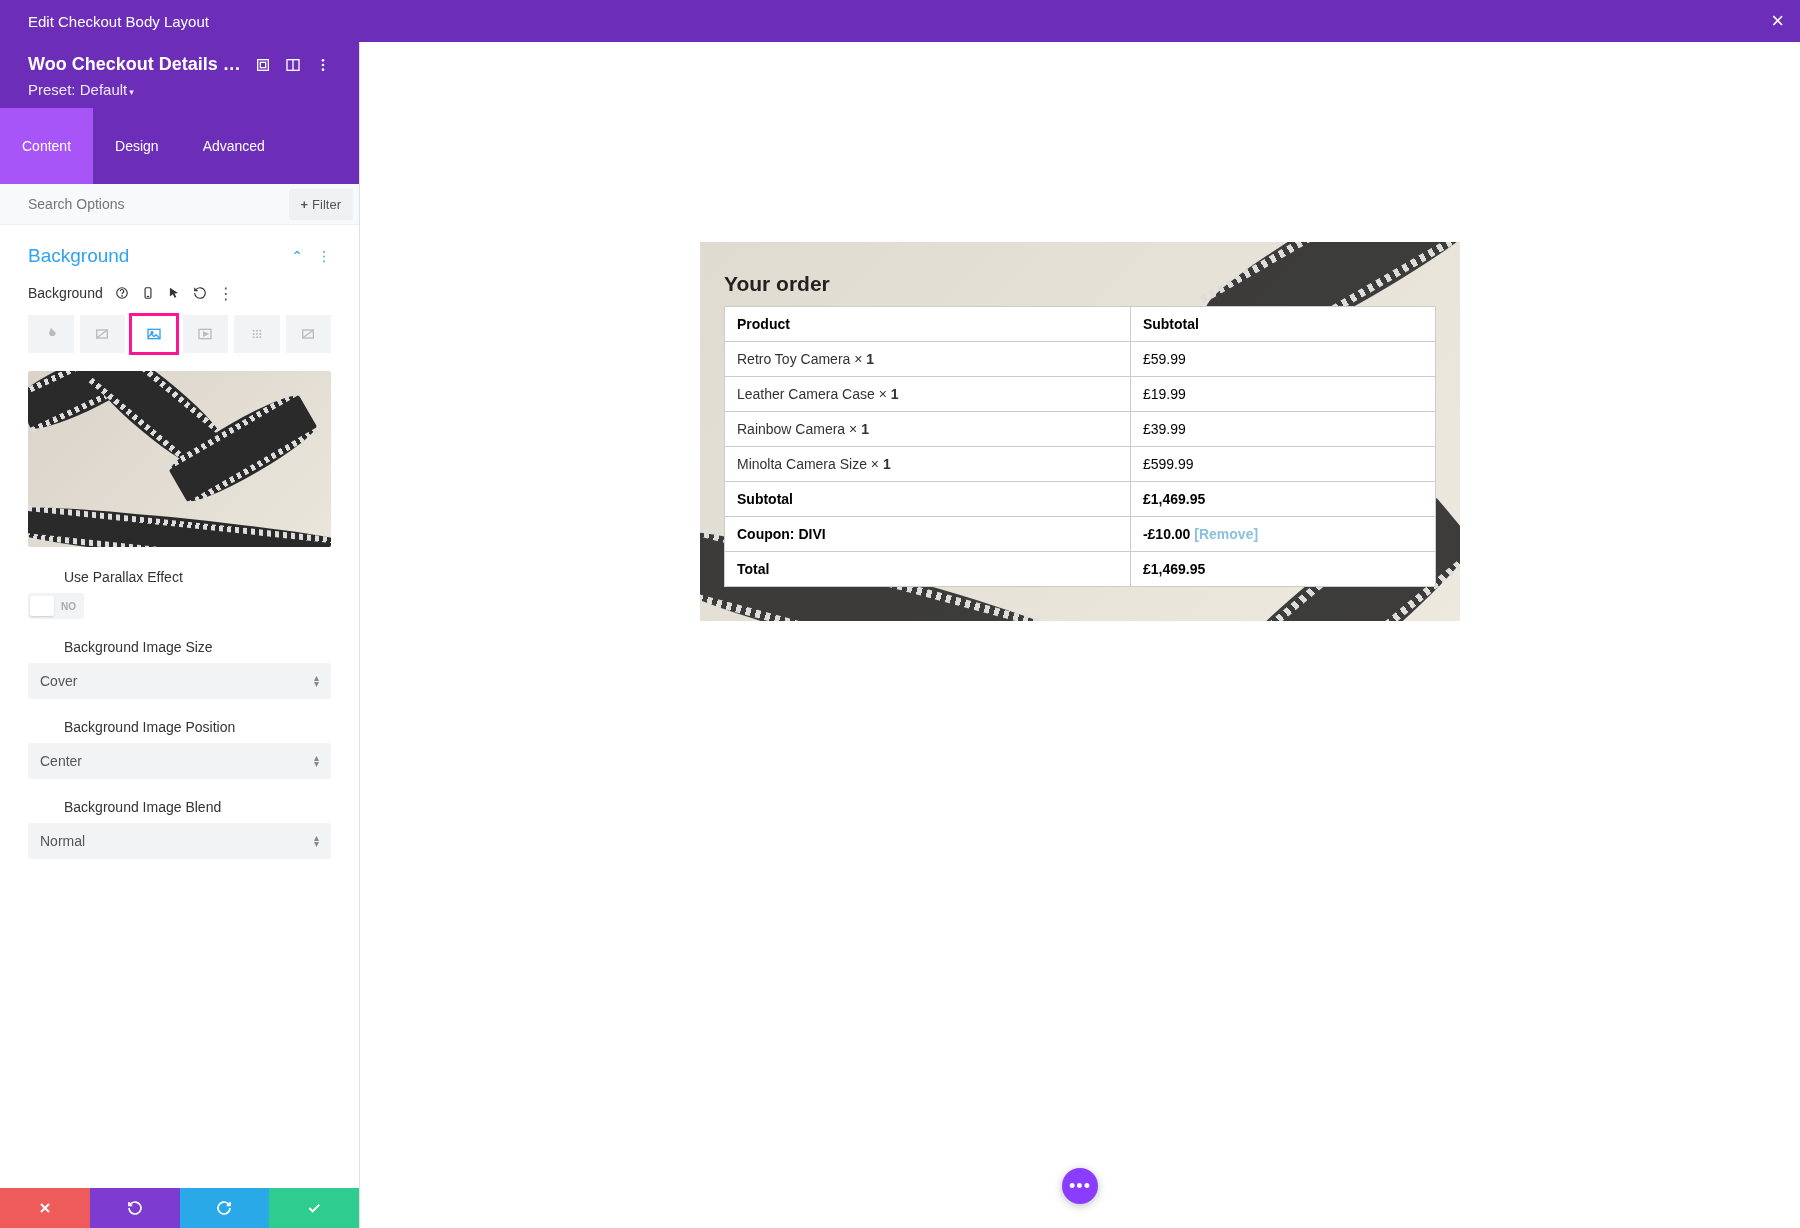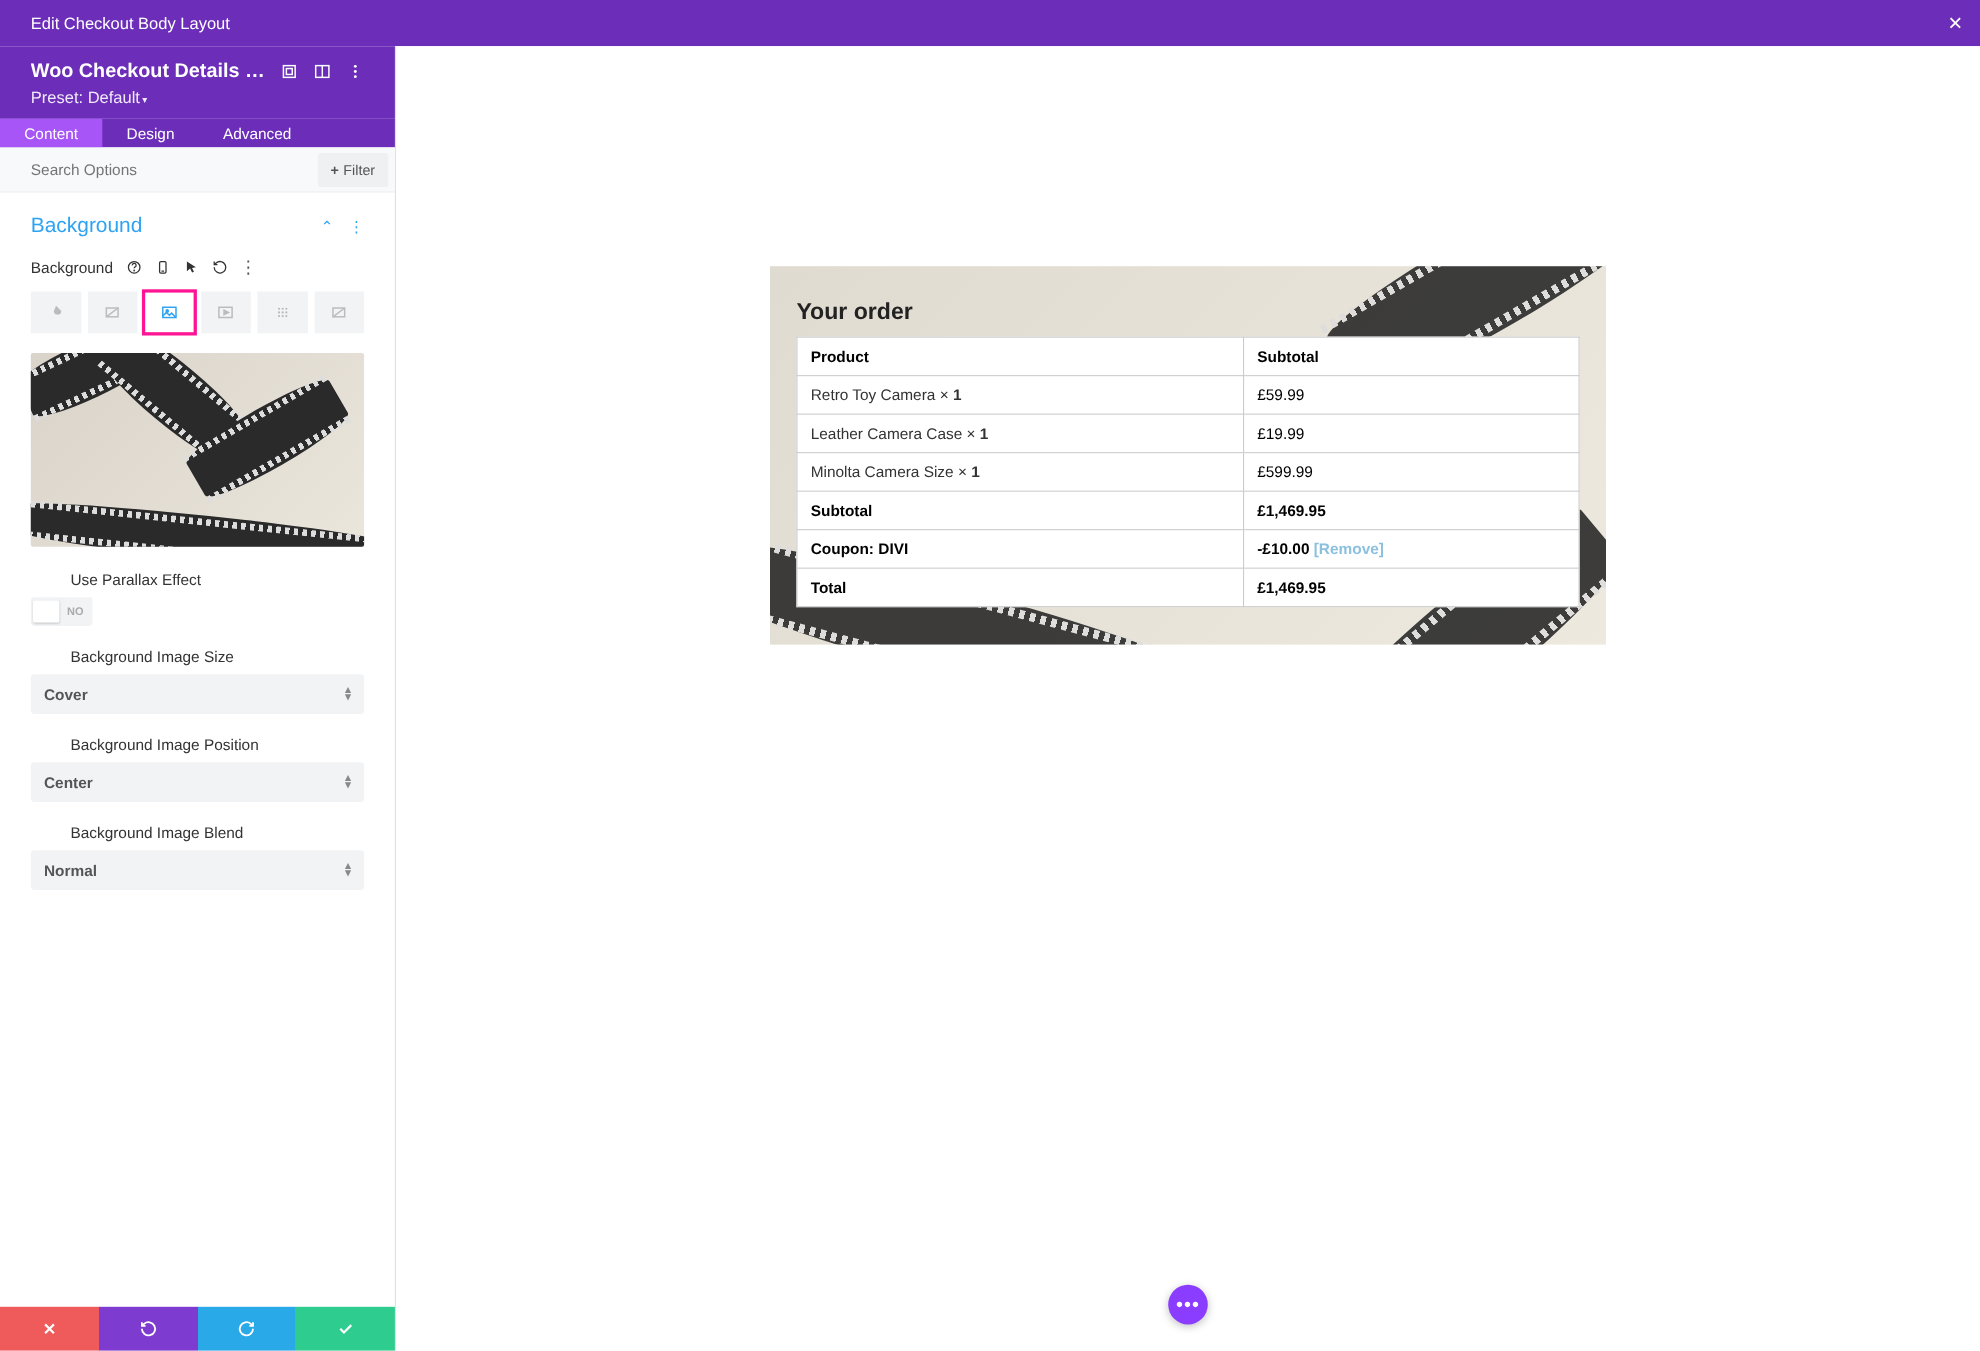--- a/index.html
+++ b/index.html
@@ -14,21 +14,21 @@
 .sidebar { width: 360px; background: #fff; display: flex; flex-direction: column; position: relative; border-right: 1px solid #e0e0e0; }
 
 .settings-header { background: #6c2eb9; color: #fff; padding: 12px 28px 10px; }
 .settings-title-row { display: flex; align-items: center; gap: 14px; }
 .settings-title { font-size: 18px; font-weight: 600; flex: 1; white-space: nowrap; overflow: hidden; text-overflow: ellipsis; }
 .settings-header-icon { width: 16px; height: 16px; display: inline-flex; align-items: center; justify-content: center; cursor: pointer; }
 .preset-row { font-size: 15px; margin-top: 6px; opacity: 0.9; }
 .preset-caret::after { content: "▾"; margin-left: 2px; font-size: 9px; }
 
 .tabs { display: flex; background: #6c2eb9; }
-.tab { flex: 0 0 auto; padding: 5px 22px; color: #fff; font-size: 14px; cursor: pointer; }
+.tab { flex: 0 0 auto; padding: 30px 22px; color: #fff; font-size: 14px; cursor: pointer; }
 .tab.active { background: #a855f7; font-weight: 500; }
 
 .search-row { display: flex; align-items: center; background: #f8f9fa; border-bottom: 1px solid #eee; }
 .search-input { flex: 1; border: none; background: transparent; padding: 12px 28px; font-size: 14px; outline: none; color: #666; }
 .filter-btn { display: flex; align-items: center; gap: 4px; padding: 8px 12px; margin-right: 6px; background: #eef0f2; border-radius: 3px; font-size: 13px; color: #555; cursor: pointer; }
 .filter-btn::before { content: "+"; font-weight: 600; }
 
 .scroll-area { flex: 1; overflow-y: auto; padding-bottom: 38px; }
 
 .section-header { display: flex; align-items: center; justify-content: space-between; padding: 20px 28px 12px; }
@@ -54,21 +54,21 @@
 .film-curl::before, .film-curl::after { content: ""; position: absolute; left: 0; right: 0; height: 6px; background: repeating-linear-gradient(90deg, #ddd 0 4px, transparent 4px 8px); }
 .film-curl::before { top: 3px; }
 .film-curl::after { bottom: 3px; }
 
 .setting-block { padding: 6px 28px 14px; }
 .setting-label { font-size: 14px; color: #333; margin-bottom: 8px; margin-left: 36px; }
 .toggle { width: 56px; height: 26px; background: #f2f3f5; border-radius: 3px; display: flex; align-items: center; padding: 2px; position: relative; cursor: pointer; }
 .toggle-knob { width: 24px; height: 20px; background: #fff; border-radius: 2px; box-shadow: 0 1px 2px rgba(0,0,0,0.15); }
 .toggle-text { position: absolute; right: 8px; font-size: 10px; color: #aaa; font-weight: 600; }
 
-.select { background: #f2f3f5; border-radius: 3px; padding: 10px 12px; font-size: 14px; color: #555; display: flex; justify-content: space-between; align-items: center; cursor: pointer; font-weight: bold; }
+.select { background: #f2f3f5; border-radius: 3px; padding: 10px 12px; font-size: 14px; color: #555; display: flex; justify-content: space-between; align-items: center; cursor: pointer; }
 .select-caret { font-size: 10px; color: #888; line-height: 6px; }
 .select-caret::before { content: "▴"; display: block; }
 .select-caret::after { content: "▾"; display: block; }
 
 .bottom-actions { display: flex; height: 40px; }
 .action-btn { flex: 1; display: flex; align-items: center; justify-content: center; color: #fff; cursor: pointer; }
 .action-cancel { background: #ef5a5a; }
 .action-undo { background: #7e3bd0; }
 .action-redo { background: #29a9e8; }
 .action-save { background: #2ecc8f; }
@@ -320,20 +320,24 @@
           <tbody id="order-items">
               <tr>
                 <td><span class="product-name">Retro Toy Camera</span>  <span class="qty">1</span></td>
                 <td>£59.99</td>
               </tr>
               <tr>
                 <td><span class="product-name">Leather Camera Case</span>  <span class="qty">1</span></td>
                 <td>£19.99</td>
               </tr>
               <tr>
+                <td><span class="product-name">Rainbow Camera</span>  <span class="qty">1</span></td>
+                <td>£39.99</td>
+              </tr>
+              <tr>
                 <td><span class="product-name">Minolta Camera Size</span>  <span class="qty">1</span></td>
                 <td>£599.99</td>
               </tr>
             </tbody>
           <tfoot>
             <tr class="footer-row">
               <td>Subtotal</td>
               <td class="val">£1,469.95</td>
             </tr>
             <tr class="footer-row">

